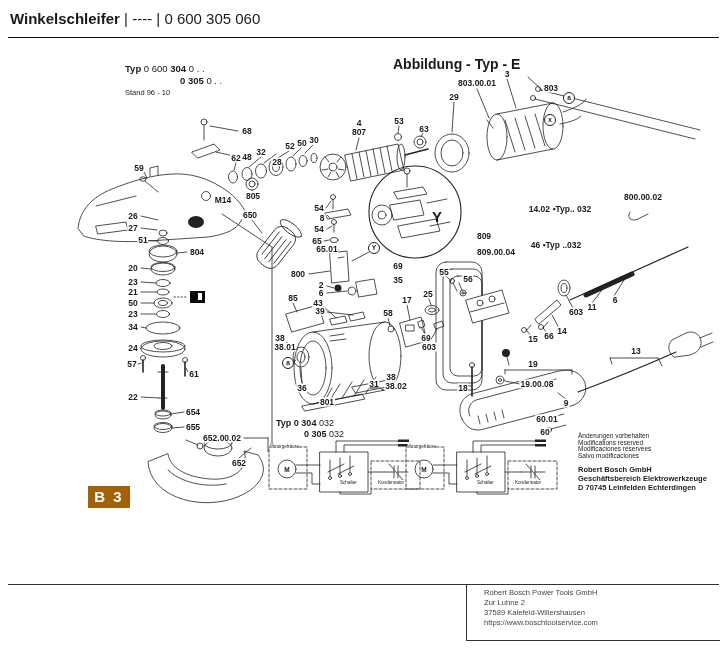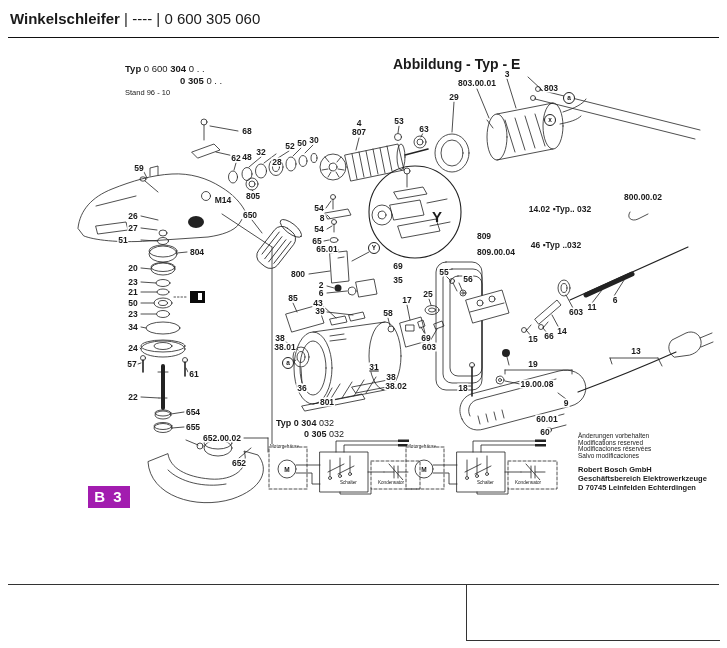--- a/index.html
+++ b/index.html
@@ -28,21 +28,21 @@
   svg#art .spring{stroke-width:5;}
   
   #labels-layer{position:absolute;inset:0;}
   .pl{position:absolute;transform:translate(-50%,-50%);font-size:8.5px;font-weight:bold;
       white-space:nowrap;background:#fff;padding:0 1px;line-height:9px;}
   .mk{position:absolute;transform:translate(-50%,-50%);font-weight:bold;}
   .mk.big{font-size:15px;background:transparent;}
   .mk.circ{font-size:6.5px;width:10px;height:10px;line-height:10px;text-align:center;
       border:0.9px solid #222;border-radius:50%;background:#fff;}
   
-  .b3{position:absolute;left:88px;top:486px;width:42px;height:22px;background:#a21caf;color:#fff;
+  .b3{position:absolute;left:88px;top:486px;width:42px;height:22px;background:#a16207;color:#fff;
       font-size:15px;font-weight:bold;text-align:center;line-height:22px;letter-spacing:2px;}
   .grease{position:absolute;left:190px;top:291px;width:15px;height:12px;background:#0a0a0a;}
   .grease i{position:absolute;left:8px;top:2px;width:4px;height:7px;background:#fff;}
   
   .notes{position:absolute;left:578px;top:433px;width:150px;}
   .nl{font-size:6.5px;line-height:6.6px;}
   .nb{font-size:7.5px;line-height:9px;font-weight:bold;}
   #notes-bold{margin-top:6px;}
   
   .wlab{position:absolute;font-size:4.6px;background:#fff;line-height:5px;white-space:nowrap;}
@@ -470,21 +470,21 @@
       <span class="pl" style="left: 359px; top: 132px; text-align: center;">807</span>
       <span class="pl" style="left: 399px; top: 121px;">53</span>
       <span class="pl" style="left: 424px; top: 129px;">63</span>
       <span class="pl" style="left: 454px; top: 97px;">29</span>
       <span class="pl" style="left: 507px; top: 74px;">3</span>
       <span class="pl" style="left: 527px; top: 88px; margin-left: 24px;">803</span>
       <span class="pl" style="left: 477px; top: 83px;">803.00.01</span>
       <span class="pl" style="left: 643px; top: 197px;">800.00.02</span>
       <span class="pl" style="left: 133px; top: 216px;">26</span>
       <span class="pl" style="left: 133px; top: 228px;">27</span>
-      <span class="pl" style="left: 123px; top: 240px;">51</span>
+      <span class="pl" style="left: 143px; top: 240px;">51</span>
       <span class="pl" style="left: 197px; top: 252px; text-align: right;">804</span>
       <span class="pl" style="left: 133px; top: 268px;">20</span>
       <span class="pl" style="left: 133px; top: 282px;">23</span>
       <span class="pl" style="left: 133px; top: 292px;">21</span>
       <span class="pl" style="left: 133px; top: 303px;">50</span>
       <span class="pl" style="left: 133px; top: 314px;">23</span>
       <span class="pl" style="left: 133px; top: 327px;">34</span>
       <span class="pl" style="left: 133px; top: 348px;">24</span>
       <span class="pl" style="left: 132px; top: 364px;">57</span>
       <span class="pl" style="left: 194px; top: 374px;">61</span>
@@ -506,21 +506,21 @@
       <span class="pl" style="left: 293px; top: 298px;">85</span>
       <span class="pl" style="left: 318px; top: 303px;">43</span>
       <span class="pl" style="left: 320px; top: 311px;">39</span>
       <span class="pl" style="left: 388px; top: 313px;">58</span>
       <span class="pl" style="left: 407px; top: 300px;">17</span>
       <span class="pl" style="left: 428px; top: 294px;">25</span>
       <span class="pl" style="left: 280px; top: 338px;">38</span>
       <span class="pl" style="left: 285px; top: 347px;">38.01</span>
       <span class="pl" style="left: 302px; top: 388px;">36</span>
       <span class="pl" style="left: 327px; top: 402px;">801</span>
-      <span class="pl" style="left: 374px; top: 367px; text-decoration: underline;">31</span>
+      <span class="pl" style="left: 374px; top: 384px; text-decoration: underline;">31</span>
       <span class="pl" style="left: 391px; top: 377px;">38</span>
       <span class="pl" style="left: 396px; top: 386px;">38.02</span>
       <span class="pl" style="left: 426px; top: 338px;">69</span>
       <span class="pl" style="left: 429px; top: 347px;">603</span>
       <span class="pl" style="left: 444px; top: 272px;">55</span>
       <span class="pl" style="left: 468px; top: 279px;">56</span>
       <span class="pl" style="left: 560px; top: 209px;">14.02 ▪Typ.. 032</span>
       <span class="pl" style="left: 484px; top: 236px;">809</span>
       <span class="pl" style="left: 496px; top: 252px;">809.00.04</span>
       <span class="pl" style="left: 556px; top: 245px;">46 ▪Typ ..032</span>
@@ -569,14 +569,20 @@
     <div id="notes-bold">
         <div class="nb">Robert Bosch GmbH</div>
         <div class="nb">Geschäftsbereich Elektrowerkzeuge</div>
         <div class="nb">D 70745 Leinfelden Echterdingen</div>
       </div>
   </div>
 
   <div class="foot-rule"></div>
   <div class="foot-vert"></div>
   <div class="foot-bot"></div>
+  <div class="foot-right" id="footer-right">
+      <div>Robert Bosch Power Tools GmbH</div>
+      <div>Zur Luhne 2</div>
+      <div>37589 Kalefeld-Willershausen</div>
+      <div>https://www.boschtoolservice.com</div>
+    </div>
 
 </div>
 
 </body></html>

